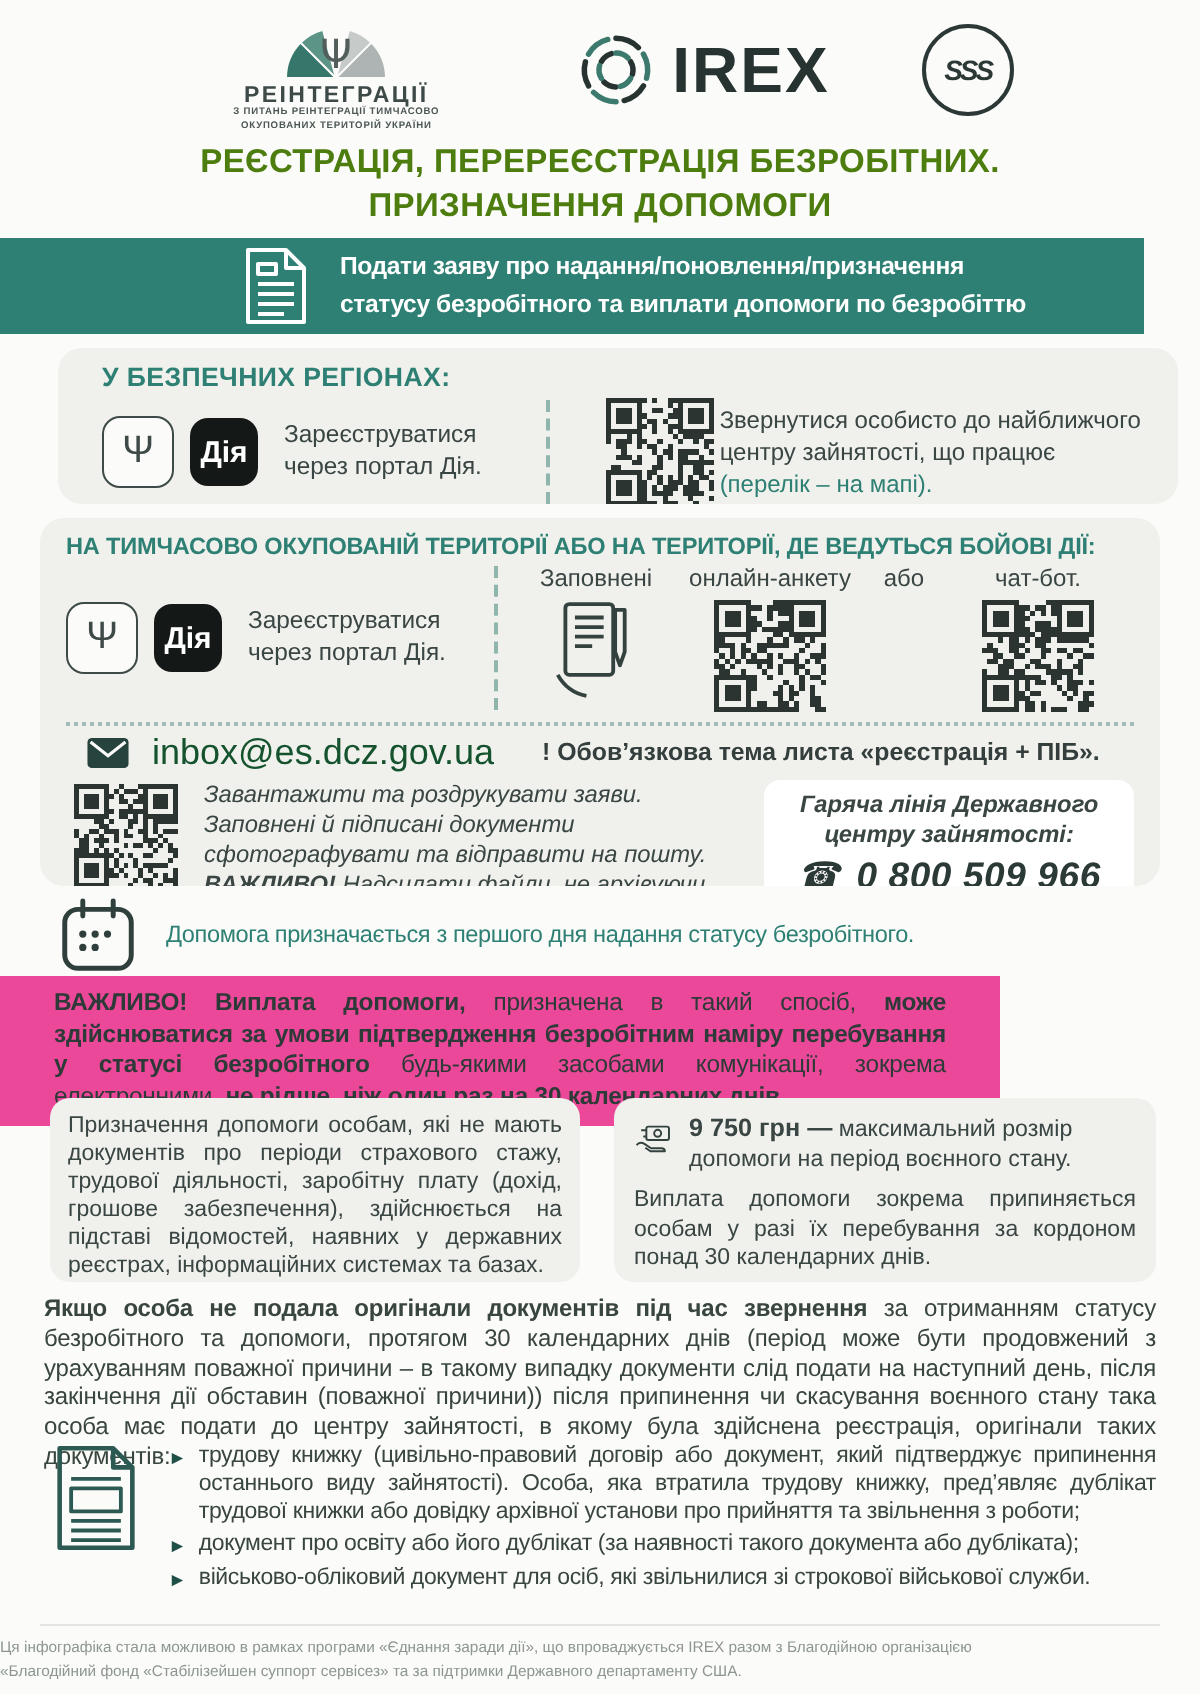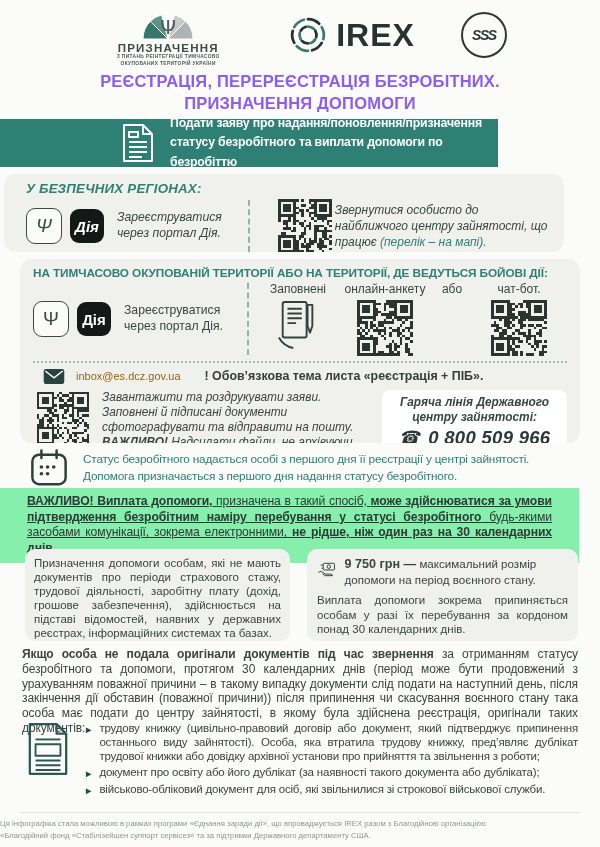--- a/index.html
+++ b/index.html
@@ -14,28 +14,28 @@
   
   #header{left:0;top:4px;width:600px;height:62px;display:flex;justify-content:center;align-items:center;gap:46px;}
   .ministry{display:flex;flex-direction:column;align-items:center;width:150px;}
   .ministry-name{font-size:11.5px;font-weight:bold;letter-spacing:1.2px;color:#3d4a47;margin-top:1px;}
   .ministry-sub{font-size:4.8px;font-weight:bold;color:#4c5755;letter-spacing:.4px;line-height:1.45;text-align:center;}
   .irex{display:flex;align-items:center;gap:9px;}
   .irex-text{font-size:32px;font-weight:bold;letter-spacing:1px;color:#263331;}
   .sss{width:42px;height:42px;border:2.2px solid #2c3836;border-radius:50%;display:flex;align-items:center;justify-content:center;
        font-size:14px;font-weight:bold;font-style:italic;letter-spacing:-1.5px;color:#2c3836;}
   
-  #title{left:0;top:70px;width:600px;text-align:center;font-weight:bold;font-size:16.5px;line-height:1.35;color:#8b5cf6;letter-spacing:.2px;}
-  
-  #banner{left:0;top:119px;width:498px;height:48px;background:#2f8074;display:flex;align-items:center;}
+  #title{left:0;top:70px;width:600px;text-align:center;font-weight:bold;font-size:16.5px;line-height:1.35;color:#4d7c0f;letter-spacing:.2px;}
+  
+  #banner{left:0;top:119px;width:572px;height:48px;background:#2f8074;display:flex;align-items:center;}
   #banner .doc{margin-left:122px;flex:none;}
   .banner-text{margin-left:16px;color:#fff;font-weight:bold;font-size:12.3px;letter-spacing:-.2px;line-height:1.55;}
   
   .gbox{background:#f0f0ed;border-radius:12px;box-sizing:border-box;}
-  #box1{left:4px;top:174px;width:560px;height:78px;padding:7px 14px 6px 22px;font-style:italic;}
+  #box1{left:29px;top:174px;width:560px;height:78px;padding:7px 14px 6px 22px;}
   .sec-title{color:#2f8074;font-weight:bold;font-size:13.3px;letter-spacing:.2px;}
   .row{display:flex;align-items:center;}
   #box1 .row{margin-top:3px;}
   .badge-trident{width:34px;height:34px;border:1.8px solid #3d4a47;border-radius:9px;display:flex;align-items:center;justify-content:center;
     font-size:19px;color:#3d4a47;flex:none;background:#fbfbf9;}
   .badge-dia{width:34px;height:34px;background:#141817;border-radius:9px;color:#fff;display:flex;align-items:center;justify-content:center;
     font-size:15px;font-weight:bold;margin-left:8px;flex:none;}
   .reg-text{font-size:12.2px;margin-left:13px;width:132px;line-height:1.3;color:#3a4643;}
   .vdash{border-left:2px dashed #8fb5ad;height:52px;margin-left:4px;flex:none;}
   .qr{flex:none;}
@@ -49,35 +49,35 @@
   #box2 .vdash{height:72px;}
   .cols3{display:flex;align-items:flex-start;margin-left:10px;}
   .c{display:flex;flex-direction:column;align-items:center;}
   .c .lbl{font-size:12px;color:#3a4643;margin-bottom:3px;}
   .c-form{width:78px;}
   .c-qr{width:96px;}
   .qr-58{width:56px;height:56px;margin-top:1px;}
   .or-lbl{font-size:12px;color:#3a4643;margin:0 2px;width:34px;text-align:center;}
   .hdots{border-top:2px dotted #a3beb8;margin:5px 0 4px;}
   .email-row{display:flex;align-items:center;padding-left:10px;height:18px;}
-  .email{font-size:11px;margin-left:11px;color:#a16207;}
+  .email{font-size:18px;margin-left:11px;color:#14532d;}
   .email-note{font-size:12.4px;font-weight:bold;margin-left:24px;color:#343f3d;}
   .dl-row{display:flex;margin-top:5px;padding-left:4px;align-items:flex-start;font-style:italic;}
   .qr-dl{width:52px;height:52px;margin-top:2px;}
   .dl-text{font-size:11.9px;line-height:1.26;margin-left:13px;width:276px;color:#3a4643;}
   .hotline{background:#fff;border-radius:8px;margin-left:6px;width:186px;padding:5px 4px 6px;text-align:center;box-sizing:border-box;}
   .hotline-title{font-size:11.9px;font-weight:bold;line-height:1.25;width:158px;margin:0 auto;color:#3a4643;}
   .hotline-num{display:flex;align-items:center;justify-content:center;margin-top:2px;font-size:18.5px;font-weight:bold;color:#2c3a37;letter-spacing:.3px;}
   .phone-glyph{font-size:17px;margin-right:8px;font-weight:normal;}
   
   #status{left:30px;top:449px;display:flex;align-items:center;}
   .status-text{margin-left:15px;color:#2f8074;font-size:11.8px;letter-spacing:-.2px;line-height:1.45;}
   
-  #band{left:0;top:488px;width:579px;background:#86efac;padding:6px 27px 7px;box-sizing:border-box;
-        font-size:12.2px;line-height:1.28;text-align:justify;color:#2d3a37;letter-spacing:-.1px;text-decoration:underline;}
+  #band{left:0;top:488px;width:500px;background:#ec4899;padding:6px 27px 7px;box-sizing:border-box;
+        font-size:12.2px;line-height:1.28;text-align:justify;color:#2d3a37;letter-spacing:-.1px;}
   
   #colL{left:25px;top:549px;width:265px;height:92px;border-radius:10px;padding:7px 9px;
         font-size:11.5px;line-height:1.22;text-align:justify;color:#3a4643;}
   #colR{left:307px;top:549px;width:271px;height:92px;border-radius:10px;padding:7px 10px;color:#3a4643;}
   .money-row{display:flex;align-items:flex-start;}
   .money-text{margin-left:9px;font-size:11.6px;line-height:1.3;}
   .money-text b{font-size:12.6px;}
   .stop-text{margin-top:6px;font-size:11.5px;line-height:1.24;text-align:justify;}
   
   #para{left:22px;top:647px;width:556px;font-size:12px;line-height:1.23;text-align:justify;letter-spacing:-.1px;color:#39453f;}
@@ -96,21 +96,21 @@
 
 <div class="abs" id="header">
   <div class="ministry">
     <svg width="54" height="38" viewBox="0 0 54 38">
       <path d="M27 36 L2 36 A25 25 0 0 1 9.3 18.3 Z" fill="#37776b" stroke="#fbfbf9"></path>
       <path d="M27 36 L9.3 18.3 A25 25 0 0 1 20.5 11.9 Z" fill="#5c9488" stroke="#fbfbf9"></path>
       <path d="M27 36 L33.5 11.9 A25 25 0 0 1 44.7 18.3 Z" fill="#c6cbca" stroke="#fbfbf9"></path>
       <path d="M27 36 L44.7 18.3 A25 25 0 0 1 52 36 Z" fill="#adb4b3" stroke="#fbfbf9"></path>
       <text x="27" y="31" text-anchor="middle" font-size="20" fill="#525e5b" font-family="DejaVu Sans, sans-serif">Ψ</text>
     </svg>
-    <div class="ministry-name">ПРИЗНАЧЕННЯ</div>
+    <div class="ministry-name">РЕІНТЕГРАЦІЇ</div>
     <div class="ministry-sub">
       <div>З ПИТАНЬ РЕІНТЕГРАЦІЇ ТИМЧАСОВО</div>
       <div>ОКУПОВАНИХ ТЕРИТОРІЙ УКРАЇНИ</div>
     </div>
   </div>
   <div class="irex">
     <svg width="38" height="38" viewBox="0 0 36 36">
       <g fill="none" stroke-linecap="round" stroke-width="2.6">
         <g stroke="#263331">
           <path d="M18 3 A15 15 0 0 1 28.6 7.4"></path>
@@ -816,21 +816,20 @@
     </g>
     <g fill="#2f3f3c">
       <circle cx="12" cy="19" r="1.9"></circle>
         <circle cx="18.5" cy="19" r="1.9"></circle>
         <circle cx="25" cy="19" r="1.9"></circle>
       <circle cx="12" cy="26" r="1.9"></circle>
         <circle cx="18.5" cy="26" r="1.9"></circle>
     </g>
   </svg>
   <div class="status-text">
-    <div>Статус безробітного надається особі з першого дня її реєстрації у центрі зайнятості.</div>
     <div>Допомога призначається з першого дня надання статусу безробітного.</div>
   </div>
 </div>
 
 <div class="abs" id="band">
   <b>ВАЖЛИВО! Виплата допомоги,</b><span> призначена в такий спосіб, </span><b>може здійснюватися за умови підтвердження безробітним наміру перебування у статусі безробітного</b><span> будь-якими засобами комунікації, зокрема електронними, </span><b>не рідше, ніж один раз на 30 календарних днів.</b>
 </div>
 
 <div class="abs gbox clip" id="colL">
   <span>Призначення допомоги особам, які не мають документів про періоди страхового стажу, трудової діяльності, заробітну плату (дохід, грошове забезпечення), здійснюється на підставі відомостей, наявних у державних реєстрах, інформаційних системах та базах.</span>

